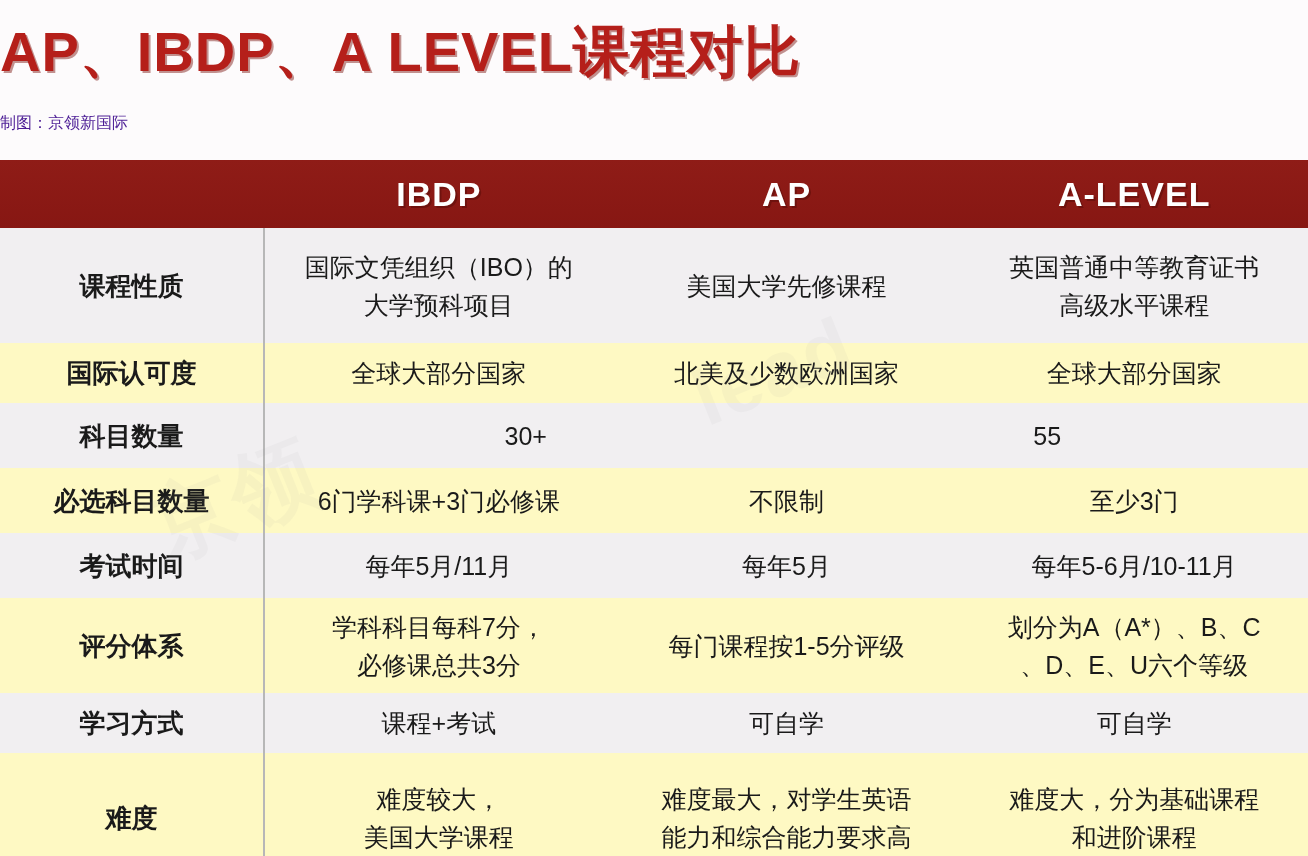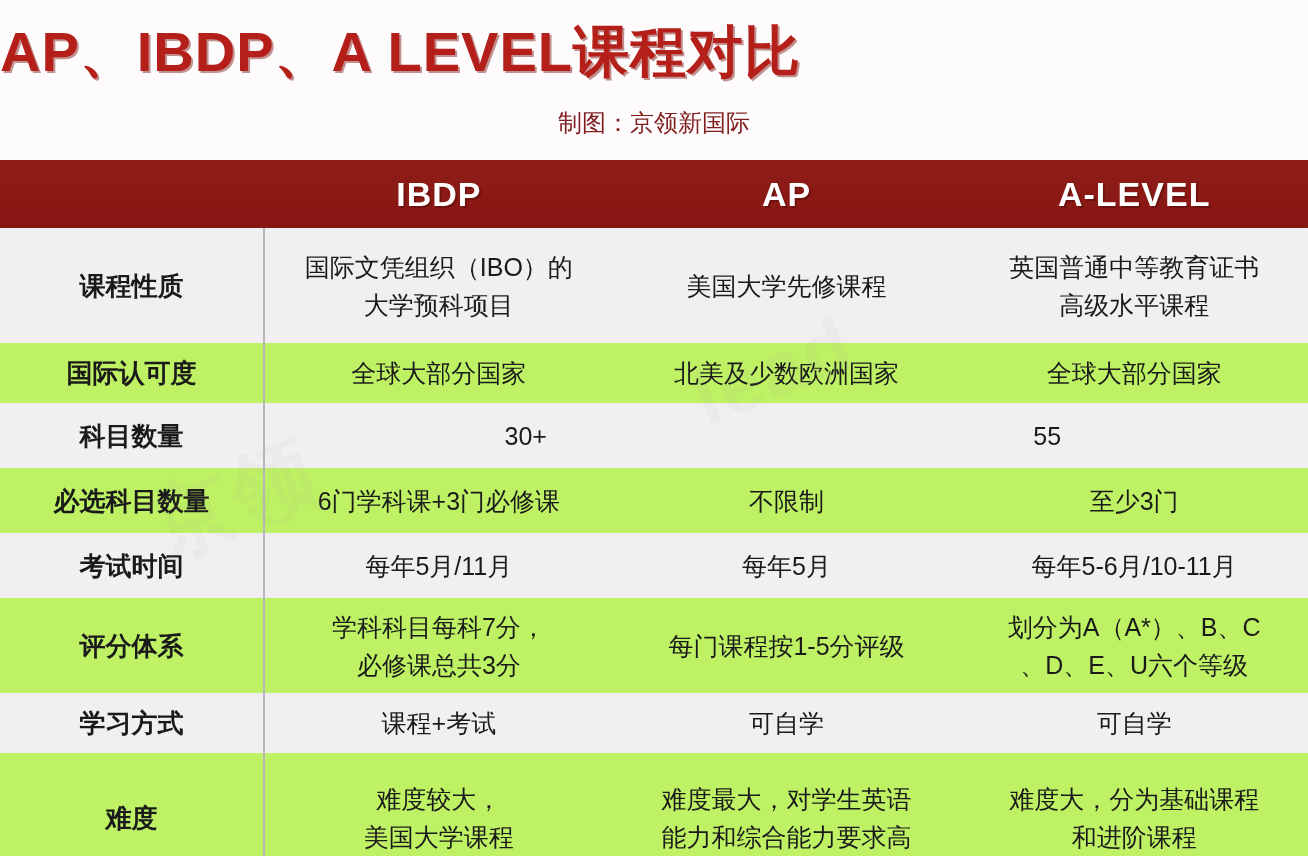--- a/index.html
+++ b/index.html
@@ -42,23 +42,23 @@
     letter-spacing: 1px;
     line-height: 68px;
     text-shadow: 2px 2px 0 rgba(120,15,12,0.45);
     white-space: nowrap;
   }
   .sub-title {
     position: absolute;
     top: 108px;
     left: 0;
     width: 1308px;
-    text-align: center;
-    font-size: 24px;
-    color: #7f1d1d;
+    text-align: left;
+    font-size: 16px;
+    color: #4c1d95;
     line-height: 30px;
     white-space: nowrap;
   }
 
   
   .watermark {
     position: absolute;
     left: 120px;
     top: 300px;
     width: 1000px;
@@ -92,21 +92,21 @@
     display: flex;
     width: 1308px;
     box-sizing: border-box;
   }
   .row.header {
     background: #8c1a16;
     background: linear-gradient(180deg, #8f1c17 0%, #871713 100%);
     height: 68px;
   }
   .row.light { background: #f1eff1; }
-  .row.dark  { background: #bef264; justify-content: space-between; }
+  .row.dark  { background: #fef9c3; justify-content: space-between; }
 
   .cell {
     box-sizing: border-box;
     display: flex;
     align-items: center;
     justify-content: center;
     text-align: center;
     padding: 16px 8px;
     font-size: 25px;
     color: #1a1a1a;

